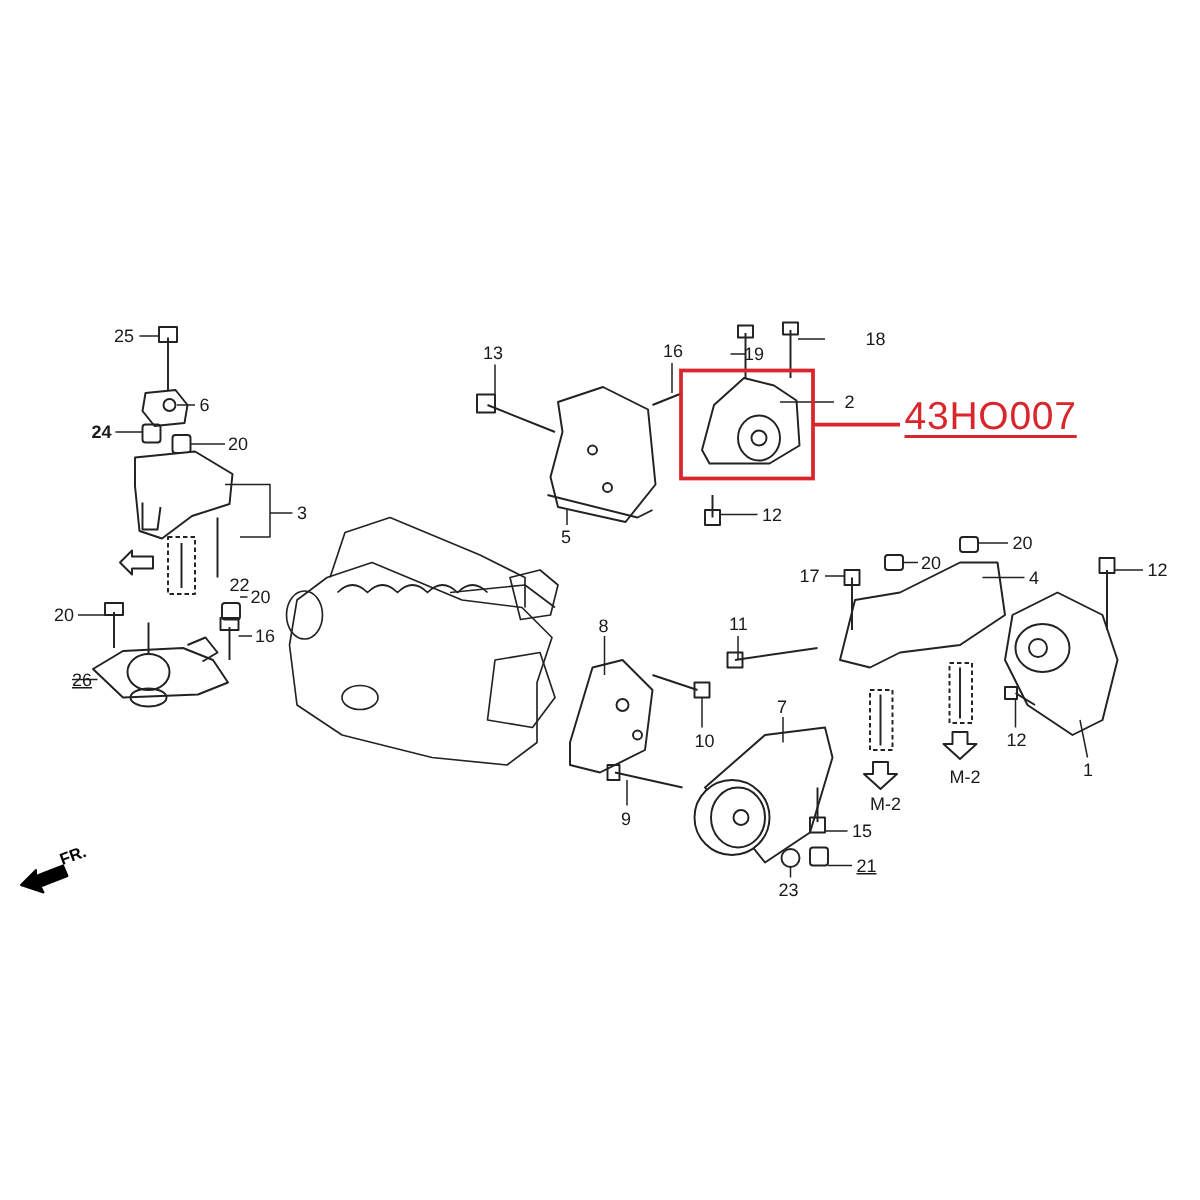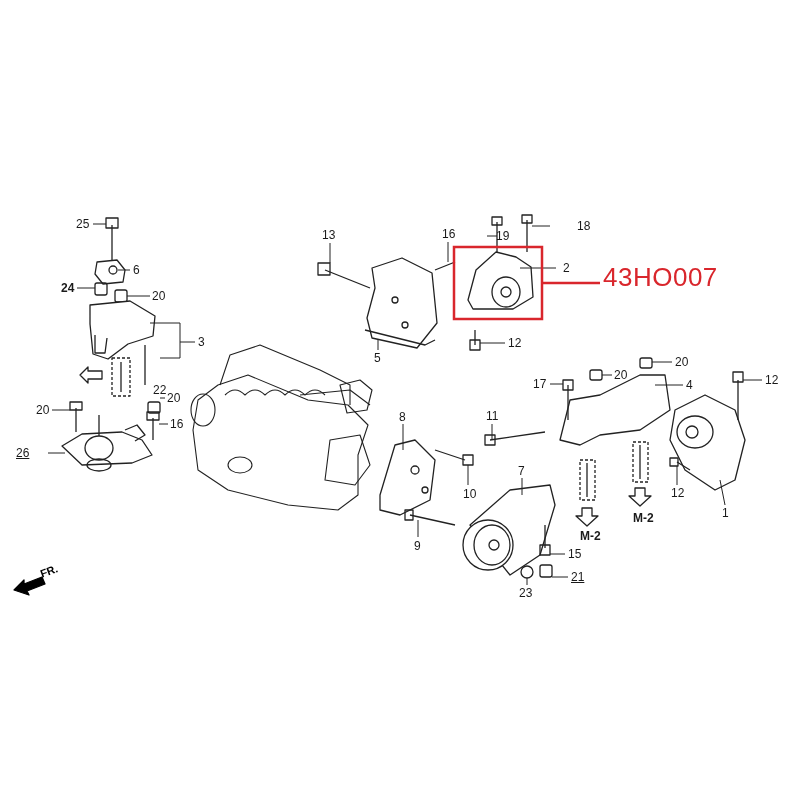--- a/index.html
+++ b/index.html
@@ -1,20 +1,20 @@
 <!DOCTYPE html>
 <html><head>
 <meta charset="utf-8">
 <style>
   html,body{margin:0;padding:0;background:#ffffff;}
   body{width:800px;height:800px;position:relative;overflow:hidden;font-family:"Liberation Sans",sans-serif;}
   #diagram{position:absolute;left:0;top:0;width:800px;height:800px;}
   .lbl{position:absolute;font-size:12px;color:#1a1a1a;line-height:1;white-space:nowrap;}
-  .m2{position:absolute;font-size:12px;font-weight:bold;color:#1a1a1a;line-height:1;}
-  .part-no{position:absolute;left:603px;top:264px;font-size:26px;color:#d9262c;text-decoration-thickness:2px;text-underline-offset:4px;line-height:1;letter-spacing:0.5px;}
+  .m2{position:absolute;font-size:12px;font-weight:normal;color:#1a1a1a;line-height:1;}
+  .part-no{position:absolute;left:603px;top:264px;font-size:26px;color:#d9262c;text-decoration:underline;text-decoration-thickness:2px;text-underline-offset:4px;line-height:1;letter-spacing:0.5px;}
   .fr{position:absolute;left:40px;top:565px;font-size:11px;font-weight:bold;color:#000;transform:rotate(-20deg);}
   svg{position:absolute;left:0;top:0;}
 </style>
 </head>
 <body>
 
 <div id="diagram">
   <svg width="800" height="800" viewBox="0 0 800 800">
     <g fill="none" stroke="#222" stroke-width="1.3" stroke-linejoin="round">
 
@@ -173,21 +173,21 @@
 
   <span class="lbl" style="left:76px;top:218px;">25</span>
   <span class="lbl" style="left:133px;top:264px;">6</span>
   <span class="lbl" style="left:61px;top:282px;font-weight:bold;">24</span>
   <span class="lbl" style="left:152px;top:290px;">20</span>
   <span class="lbl" style="left:198px;top:336px;">3</span>
   <span class="lbl" style="left:153px;top:352px;margin-top:32px;">22</span>
   <span class="lbl" style="left:167px;top:392px;">20</span>
   <span class="lbl" style="left:36px;top:404px;">20</span>
   <span class="lbl" style="left:170px;top:418px;">16</span>
-  <span class="lbl" style="left:16px;top:447px;text-decoration:underline;">26</span>
+  <span class="lbl" style="left:48px;top:447px;text-decoration:underline;">26</span>
   <span class="lbl" style="left:322px;top:229px;">13</span>
   <span class="lbl" style="left:374px;top:352px;">5</span>
   <span class="lbl" style="left:442px;top:228px;">16</span>
   <span class="lbl" style="left:496px;top:230px;">19</span>
   <span class="lbl" style="left:553px;top:220px;margin-left:24px;">18</span>
   <span class="lbl" style="left:563px;top:262px;">2</span>
   <span class="lbl" style="left:508px;top:337px;">12</span>
   <span class="lbl" style="left:533px;top:378px;">17</span>
   <span class="lbl" style="left:614px;top:369px;">20</span>
   <span class="lbl" style="left:675px;top:356px;">20</span>

